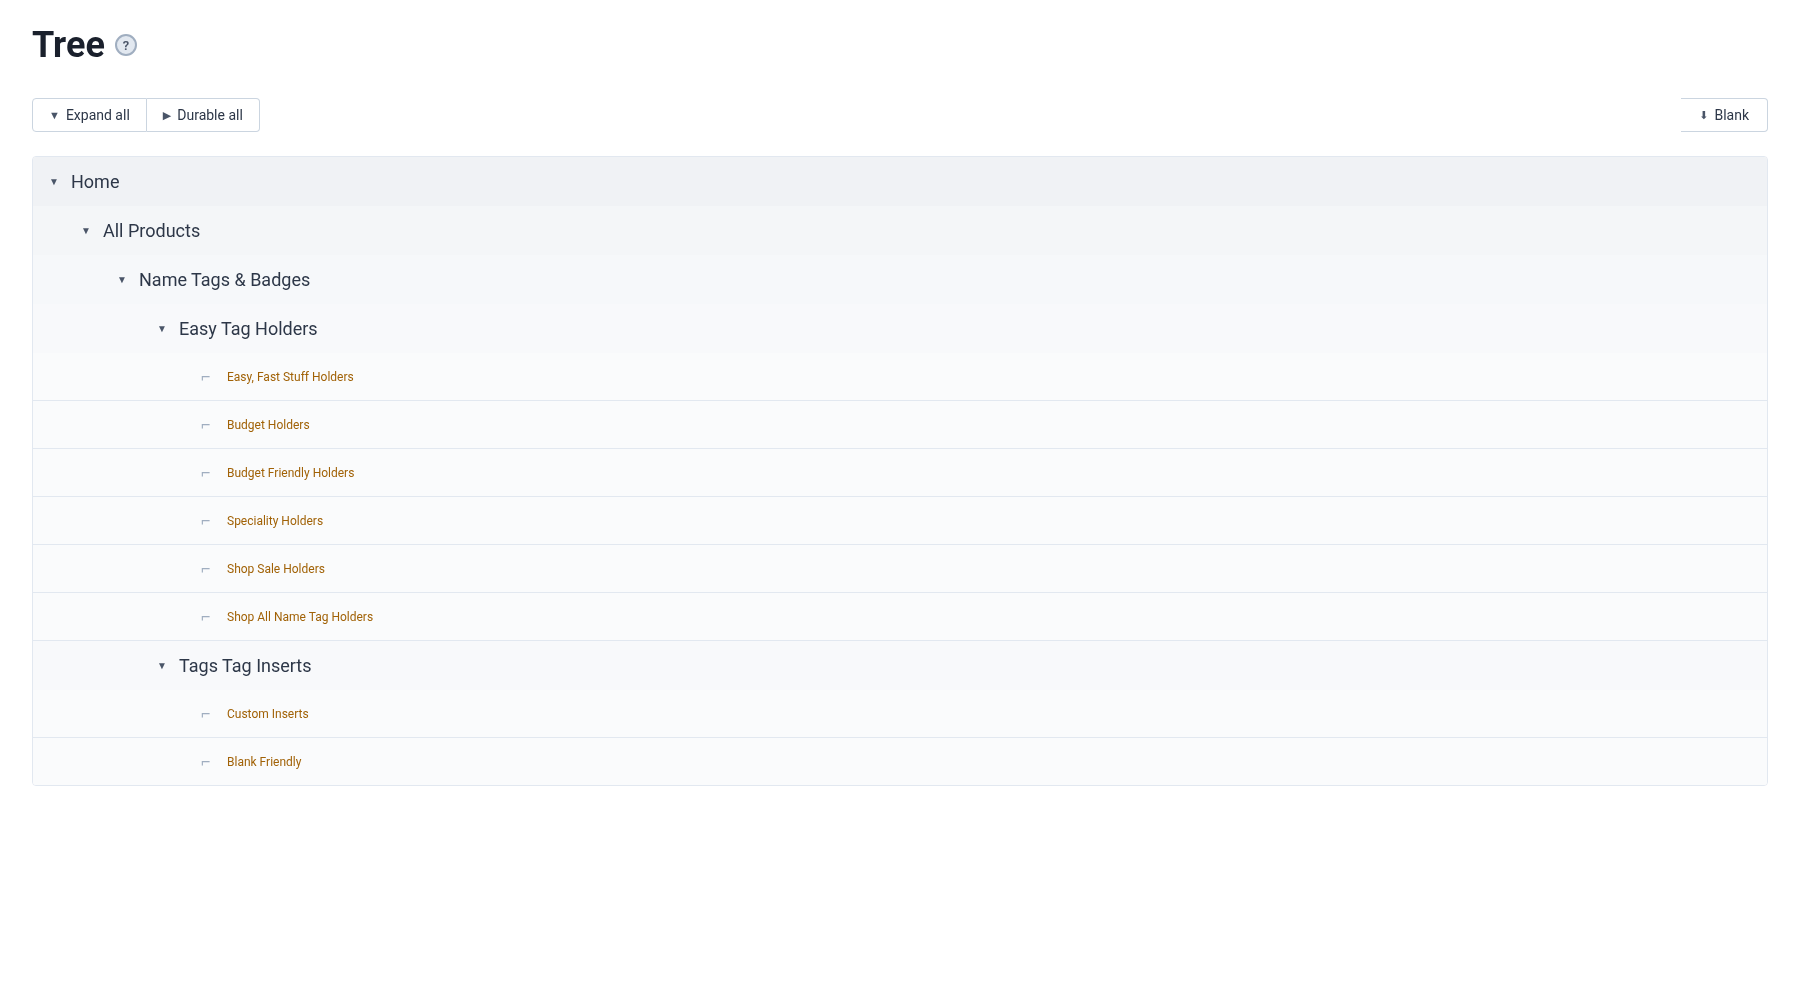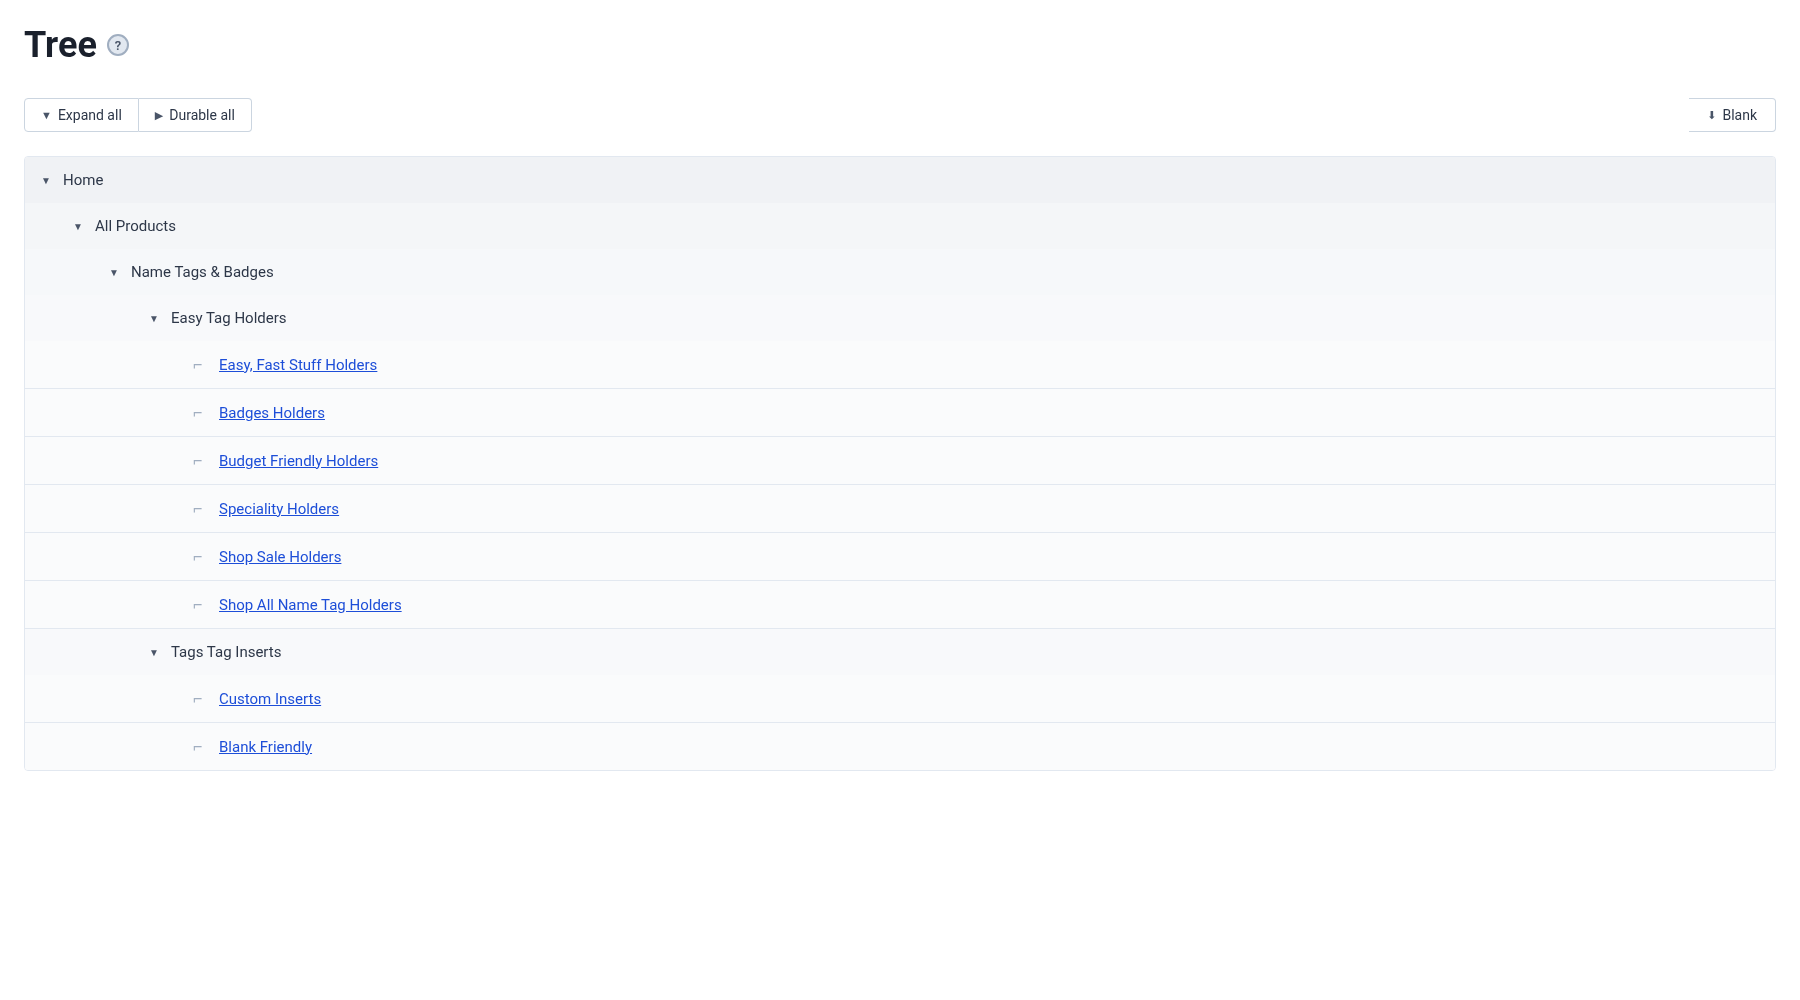--- a/index.html
+++ b/index.html
@@ -9,21 +9,21 @@
     }
 
     body {
       font-family: -apple-system, BlinkMacSystemFont, 'Segoe UI', Roboto, Helvetica, Arial, sans-serif;
       background: #ffffff;
       color: #2d3748;
       font-size: 15px;
     }
 
     .page-container {
-      padding: 24px 24px;
+      padding: 24px 32px;
       max-width: 1800px;
     }
 
     .page-header {
       display: flex;
       align-items: center;
       gap: 10px;
       margin-bottom: 32px;
     }
 
@@ -157,28 +157,27 @@
       margin-right: 10px;
       color: #a0aec0;
       font-size: 16px;
       width: 16px;
       flex-shrink: 0;
       display: inline-block;
       font-style: normal;
     }
 
     .node-label {
-      font-size: 15px;
+      font-size: 18px;
       color: #2d3748;
     }
 
     .leaf-label {
-      font-size: 15px;
-      color: #1d4ed8;
-      text-decoration: underline;
+      font-size: 12px;
+      color: #a16207;
     }
   </style>
 </head>
 <body>
 
 <div class="page-container">
   <div class="page-header">
     <h1 class="page-title">Tree</h1>
     <div class="help-icon">
       <span>?</span>
@@ -231,21 +230,21 @@
             <div class="tree-node">
               <div class="tree-row level-4 leaf">
                 <span class="leaf-icon">⌐</span>
                 <span class="leaf-label">Easy, Fast Stuff Holders</span>
               </div>
             </div>
 
             <div class="tree-node">
               <div class="tree-row level-4 leaf">
                 <span class="leaf-icon">⌐</span>
-                <span class="leaf-label">Badges Holders</span>
+                <span class="leaf-label">Budget Holders</span>
               </div>
             </div>
 
             <div class="tree-node">
               <div class="tree-row level-4 leaf">
                 <span class="leaf-icon">⌐</span>
                 <span class="leaf-label">Budget Friendly Holders</span>
               </div>
             </div>
 

